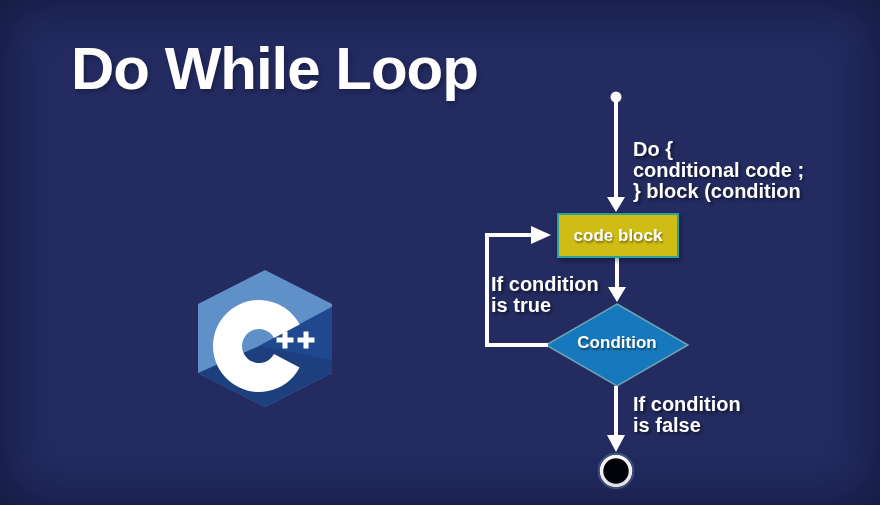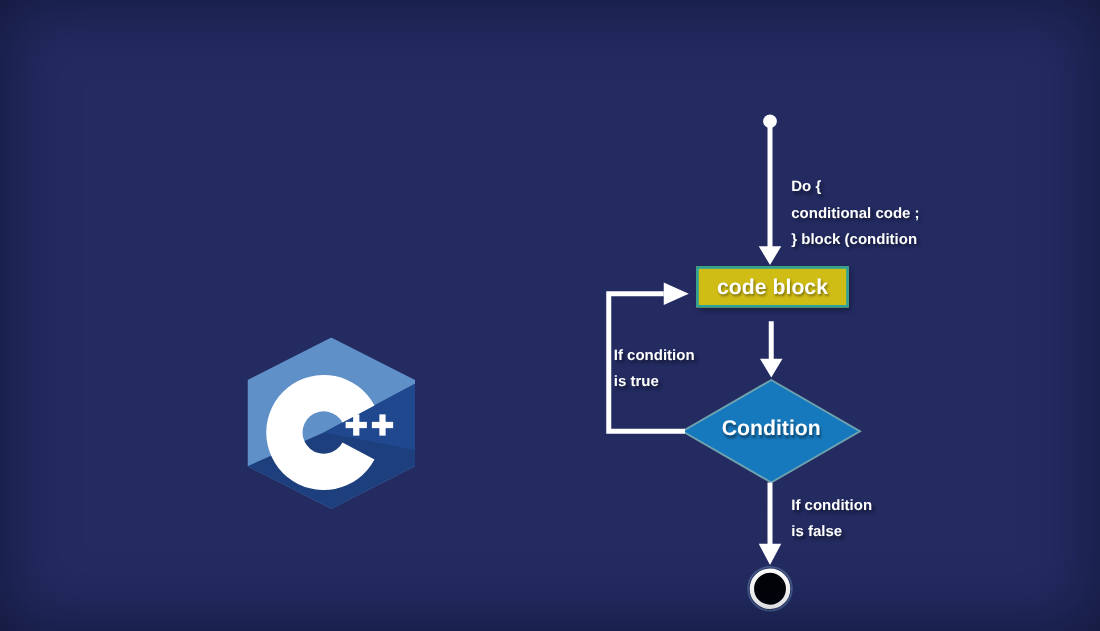--- a/index.html
+++ b/index.html
@@ -50,34 +50,34 @@
   .flow-svg {
     position: absolute;
     left: 0; top: 0;
     width: 880px; height: 505px;
     z-index: 10;
   }
   .fc-label {
     position: absolute;
     color: #ffffff;
     font-weight: 700;
-    font-size: 12px;
+    font-size: 20px;
     line-height: 21px;
     text-shadow: 2px 2px 3px rgba(0,0,0,0.5);
     z-index: 20;
     white-space: nowrap;
   }
   .syntax-indent { }
 
   .code-block {
     position: absolute;
     left: 557px;
     top: 213px;
     width: 122px;
-    height: 33px;
+    height: 45px;
     background: #cfbc15;
     border: 2px solid #29a19c;
     box-shadow: 2px 3px 5px rgba(0,0,0,0.35);
     display: flex;
     align-items: center;
     justify-content: center;
     color: #ffffff;
     font-weight: 700;
     font-size: 17px;
     text-shadow: 1px 2px 2px rgba(0,0,0,0.4);
@@ -107,20 +107,21 @@
     text-shadow: 2px 2px 2px rgba(0,0,0,0.55);
     z-index: 20;
   }
 </style>
 </head>
 <body>
 
 <div class="canvas">
 
   <div class="title">
+    <div class="line1">Do While Loop</div>
   </div>
 
   <svg class="logo" viewBox="0 0 134 137" aria-hidden="true">
 
     <polygon points="67,0 134,34 134,103 67,137 0,103 0,34" fill="#6090c8"></polygon>
 
     <polygon points="61,76 134,37 134,103 67,137 0,103" fill="#1d3f7d"></polygon>
 
     <polygon points="61,76 134,37 134,90" fill="#20488f"></polygon>
 

